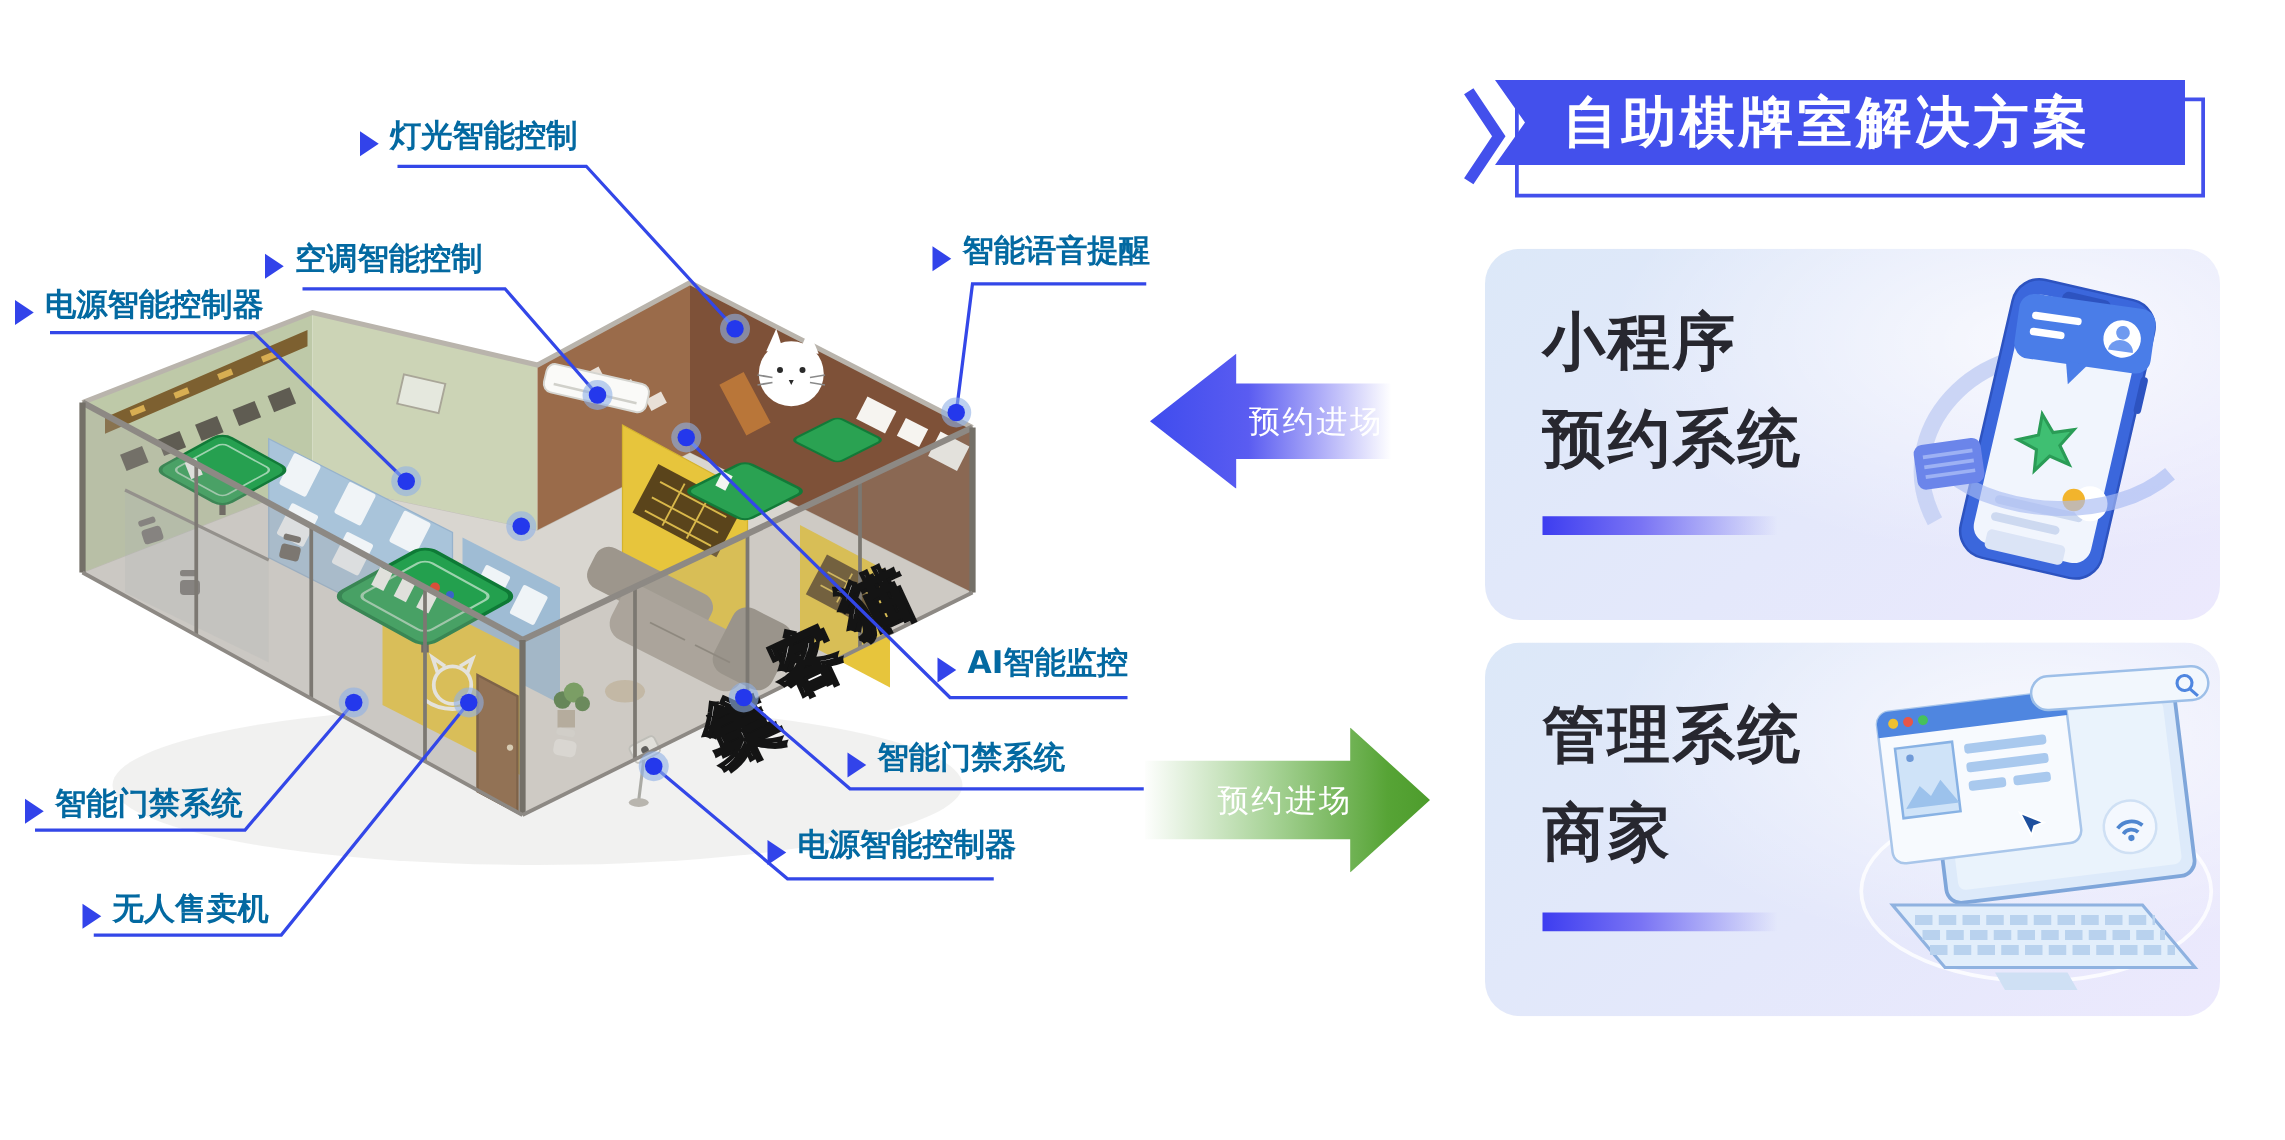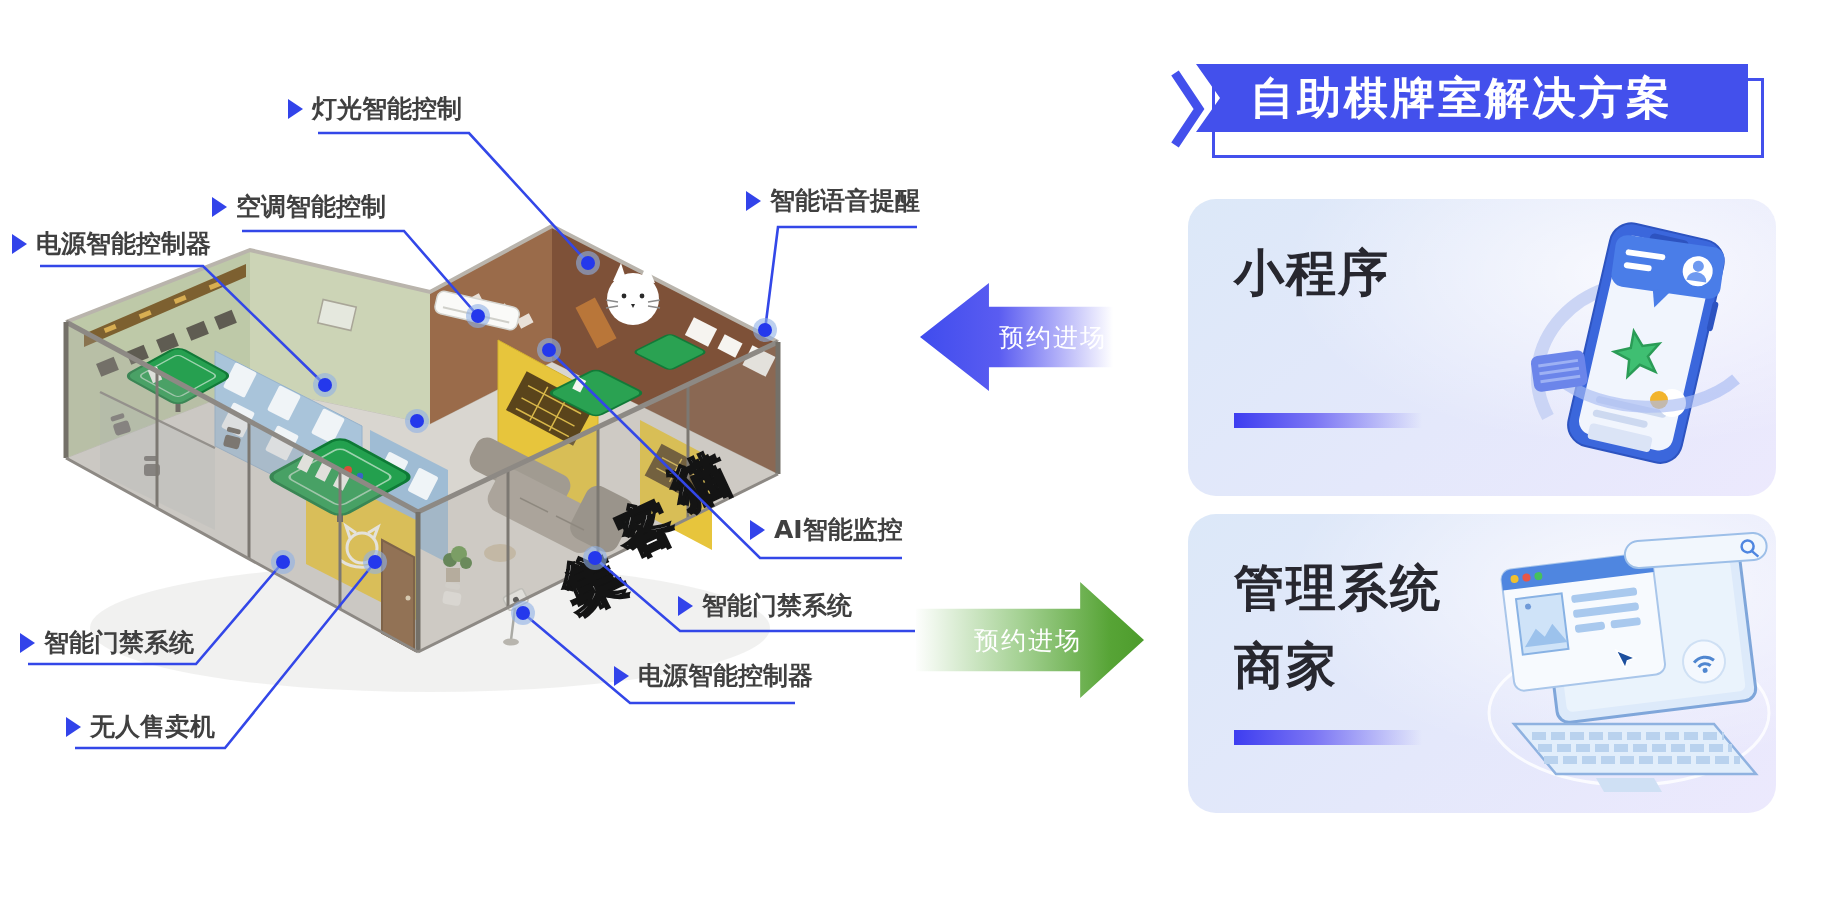--- a/index.html
+++ b/index.html
@@ -1,22 +1,22 @@
 <!DOCTYPE html>
 <html><head>
 <meta charset="utf-8">
 <style>
   * { margin:0; padding:0; box-sizing:border-box; }
   html,body { width:1828px; height:912px; background:#ffffff; overflow:hidden;
               font-family:"DejaVu Sans","Liberation Sans",sans-serif; }
   .stage { position:relative; width:1828px; height:912px; background:#ffffff; }
 
   
-  .room-label { position:absolute; display:flex; align-items:center; gap:9px;
-                font-size:25px; font-weight:700; color:#404040; white-space:nowrap; }
+  .room-label { position:absolute; display:flex; align-items:flex-end; gap:9px;
+                font-size:25px; font-weight:700; color:#0369a1; white-space:nowrap; }
   .tri { width:0; height:0; border-left:15px solid #3243ea;
          border-top:10px solid transparent; border-bottom:10px solid transparent; }
 
   
   .flow-arrow { position:absolute; }
   .flow-arrow .arrow-shape { position:absolute; inset:0; }
   .flow-arrow .arrow-text { position:absolute; color:#ffffff; font-size:25px; font-weight:500;
                             top:50%; transform:translateY(-50%); text-align:center; letter-spacing:2px; }
   .arrow-blue { left:920px; top:283px; width:197px; height:108px; }
   .arrow-blue .arrow-shape {
@@ -385,20 +385,21 @@
   <svg class="banner-chevron" width="38" height="86" viewBox="0 0 38 86">
     <polyline points="7,7 31,43 7,79" fill="none" stroke="#4350ec" stroke-width="9"></polyline>
   </svg>
   <div class="banner-box">
     <span>自助棋牌室解决方案</span>
   </div>
 
   <div class="sol-card card-1">
     <div class="card-title">
       <div>小程序</div>
+      <div>预约系统</div>
     </div>
     <div class="card-bar"></div>
     <svg class="card-illu illu-phone" width="250" height="277" viewBox="0 0 250 277">
       <path d="M28,210 C-10,140 60,60 150,78" fill="none" stroke="#c6d2f4" stroke-width="13" opacity="0.9"></path>
       <g transform="translate(125,140) rotate(13)">
         <rect x="-58" y="-118" width="116" height="228" rx="22" fill="#3b67dc" stroke="#2d53c0" stroke-width="2"></rect>
         <rect x="-48" y="-106" width="96" height="204" rx="14" fill="#f1f5fd"></rect>
         <rect x="-20" y="-113" width="40" height="11" rx="5.5" fill="#2d53c0"></rect>
         <rect x="56" y="-60" width="6" height="30" rx="3" fill="#2d53c0"></rect>
         <rect x="-36" y="58" width="72" height="7" rx="3.5" fill="#cdd9f0"></rect>

